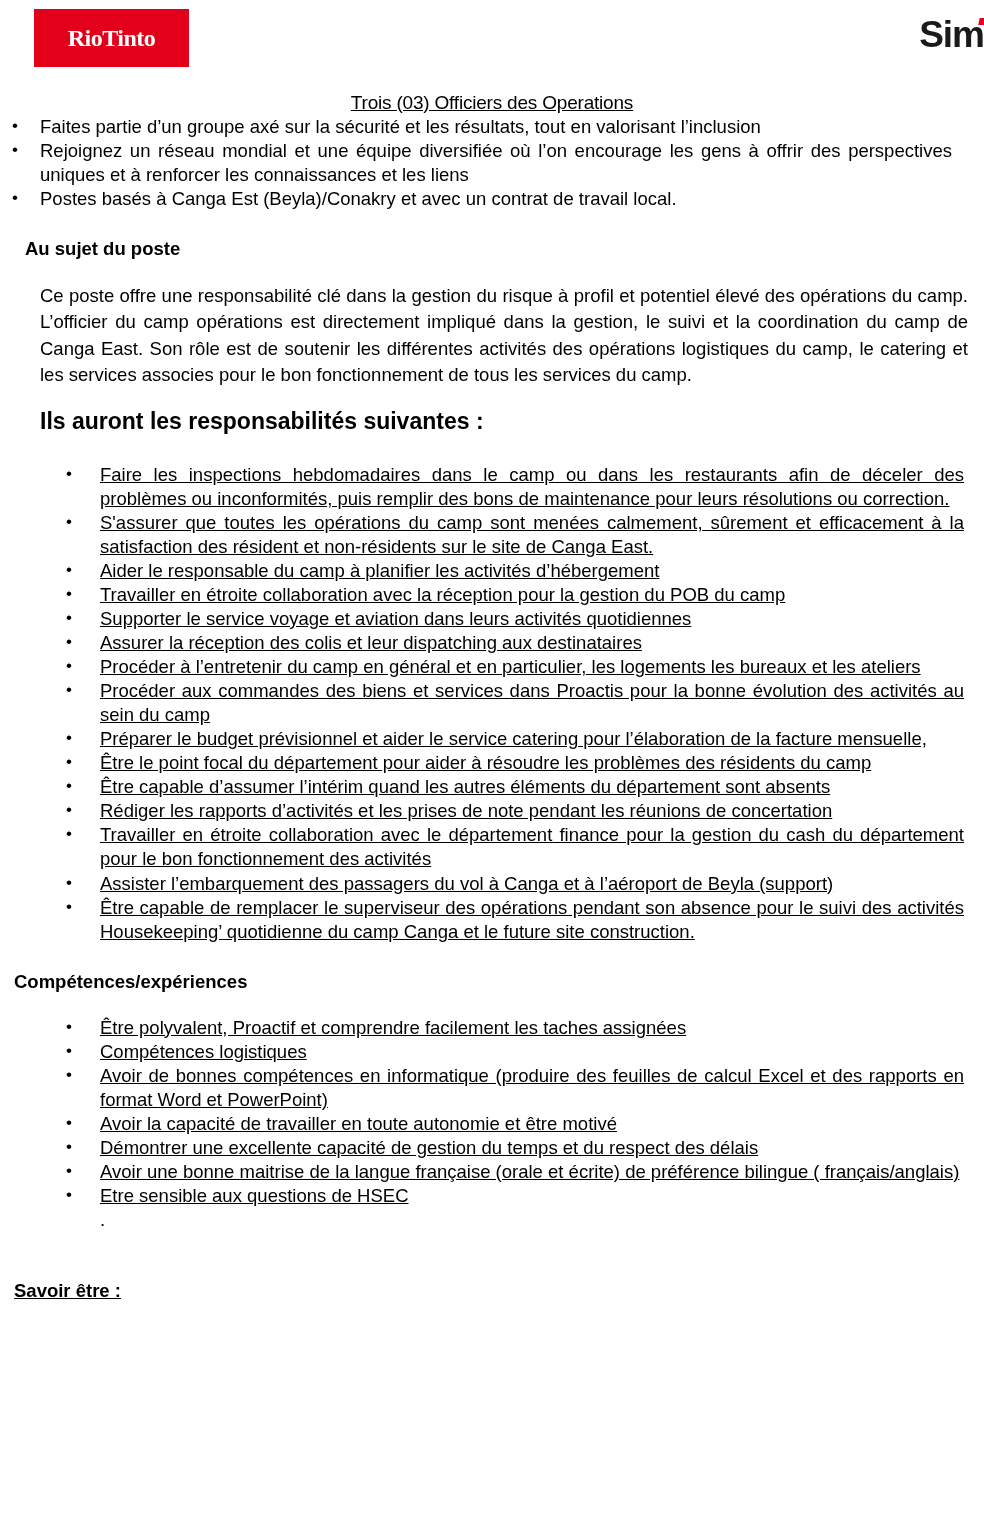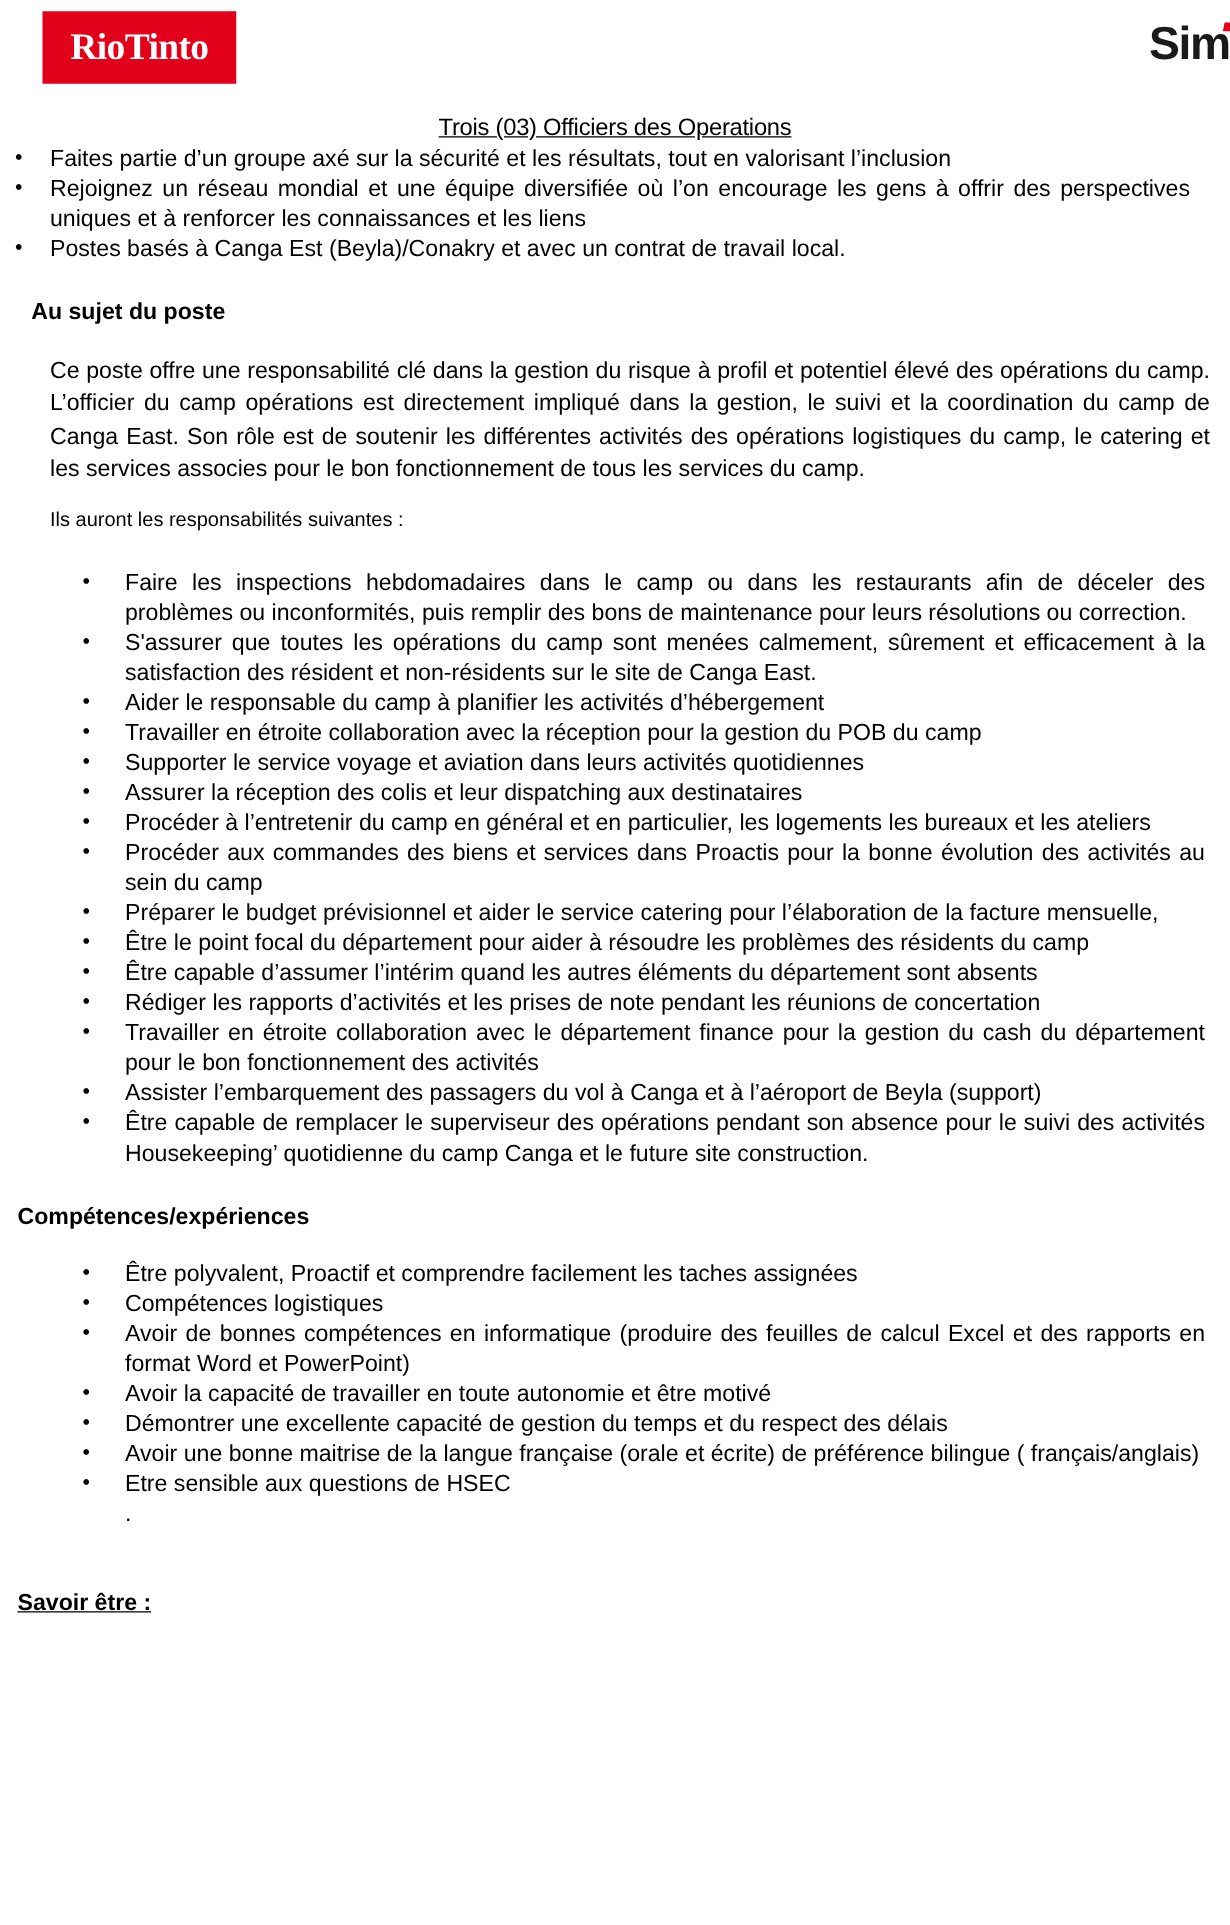--- a/index.html
+++ b/index.html
@@ -35,21 +35,21 @@
     width: 155px;
     height: 58px;
     background: #E2001A;
     display: flex;
     align-items: center;
     justify-content: center;
   }
   .logo-riotinto-text {
     font-family: "Liberation Serif", serif;
     font-weight: bold;
-    font-size: 30px;
+    font-size: 24px;
     color: #ffffff;
     letter-spacing: -0.5px;
     line-height: 1;
     white-space: nowrap;
   }
   .logo-sim {
     position: absolute;
     right: 0px;
     top: 16px;
     font-family: "Liberation Sans", sans-serif;
@@ -121,30 +121,32 @@
   .section-head.underline { text-decoration: underline; }
 
   .body-para {
     font-size: 18.5px;
     line-height: 1.43;
     text-align: justify;
     margin-left: 40px;
     margin-right: 16px;
   }
   .lead-line {
-    font-size: 16px;
+    font-size: 23px;
     line-height: 1.3;
     margin-left: 40px;
+    font-weight: bold;
   }
 
   
   .sub-list > li {
     padding-left: 100px;
     padding-right: 20px;
     line-height: 1.33;
+    text-decoration: underline;
   }
   .sub-list > li::before { left: 66px; top: 0; }
 
   .stray-dot {
     font-size: 18.5px;
     line-height: 1.33;
     margin-left: 100px;
   }
   .sp-10 { height: 10px; }
   .sp-18 { height: 18px; }

